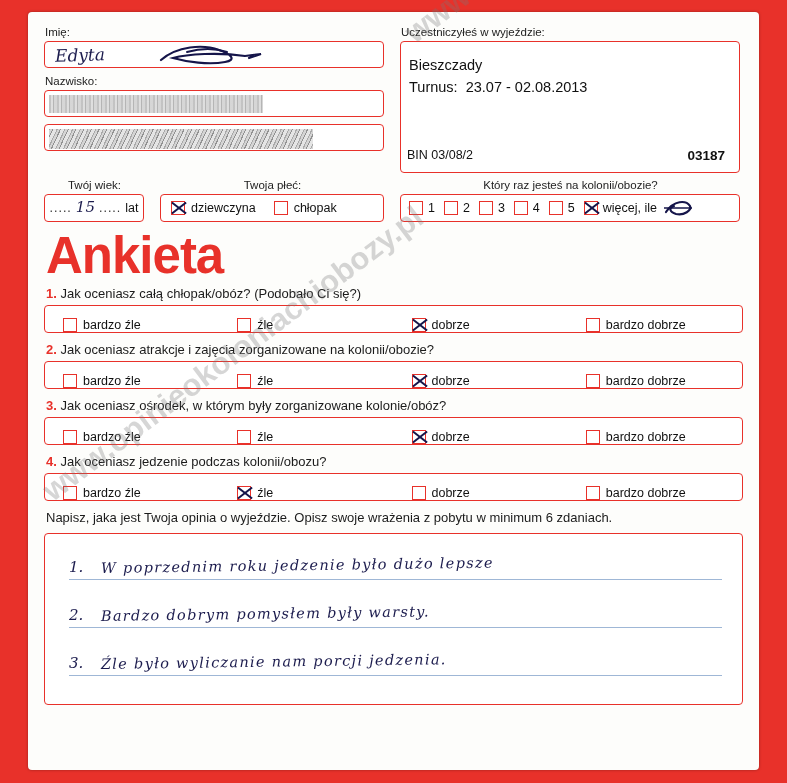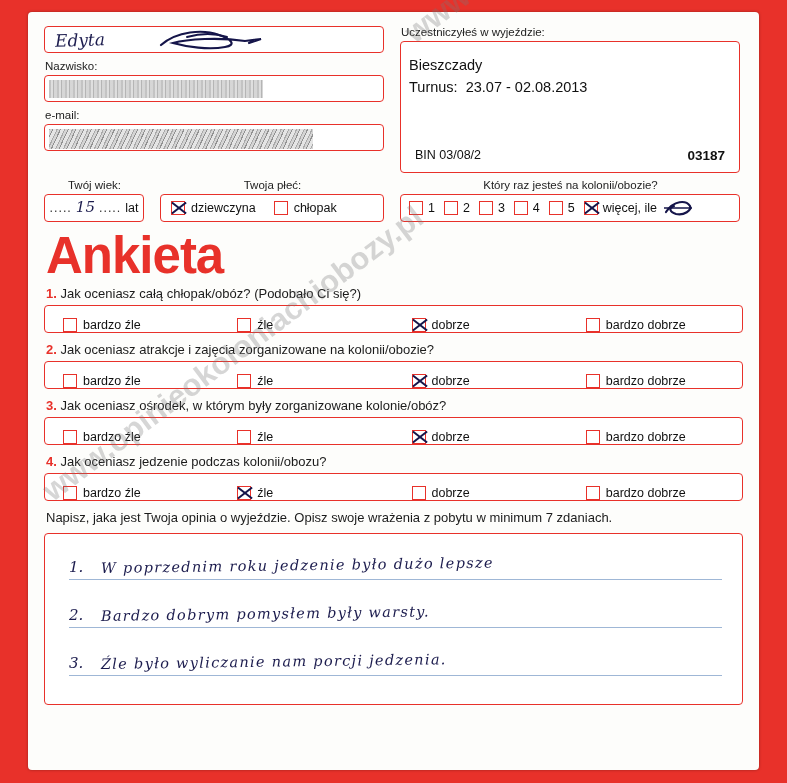--- a/index.html
+++ b/index.html
@@ -119,21 +119,21 @@
     box-sizing: border-box;
   }
   .trip-line {
     font-size: 14.5px;
     color: #111;
     line-height: 22px;
     white-space: pre;
   }
   .trip-foot {
     position: absolute;
-    left: 14px;
+    left: 6px;
     right: 14px;
     bottom: 9px;
     display: flex;
     justify-content: space-between;
     font-size: 12.5px;
     color: #111;
   }
   .trip-foot .bin { font-weight: normal; }
   .trip-foot .code { font-weight: bold; font-size: 13.5px; }
 
@@ -309,34 +309,34 @@
 </head>
 <body>
 
 <div id="page">
   <div id="sheet">
     <div class="inner">
 
       <div class="top-row">
 
         <div class="col-left">
+          <div class="minilabel">Imię:</div>
           <div class="redbox field-line">
             <span class="hand hand-name">Edyta</span>
             <svg class="scribble" viewBox="0 0 110 26">
               <path d="M4 18 C 20 4, 46 2, 62 8 C 74 12, 80 18, 68 20 C 52 23, 30 20, 16 16 C 30 12, 62 10, 88 14 L 104 12 L 92 16" fill="none" stroke="#15154a" stroke-width="2.2" stroke-linecap="round"></path>
               <path d="M30 10 C 44 6, 58 6, 70 10" fill="none" stroke="#15154a" stroke-width="2" stroke-linecap="round"></path>
             </svg>
           </div>
 
           <div class="minilabel">Nazwisko:</div>
           <div class="redbox field-line">
             <div class="redaction"></div>
           </div>
 
-          <div class="minilabel">e-mail:</div>
           <div class="redbox field-line">
             <div class="redaction r2"></div>
           </div>
         </div>
 
         <div class="col-right">
           <div class="minilabel">Uczestniczyłeś w wyjeździe:</div>
           <div class="redbox trip-box">
             <div class="trip-line">Bieszczady</div>
             <div class="trip-line">Turnus:  23.07 - 02.08.2013</div>
@@ -498,21 +498,21 @@
         <label class="opt">
           <span class="chk"></span>
           <span>dobrze</span>
         </label>
         <label class="opt">
           <span class="chk"></span>
           <span>bardzo dobrze</span>
         </label>
       </div>
 
-      <div class="opinion-prompt">Napisz, jaka jest Twoja opinia o wyjeździe. Opisz swoje wrażenia z pobytu w minimum 7 zdaniach.</div>
+      <div class="opinion-prompt">Napisz, jaka jest Twoja opinia o wyjeździe. Opisz swoje wrażenia z pobytu w minimum 6 zdaniach.</div>
       <div class="redbox opinion-box">
         <div class="oline">
           <span class="idx">1.</span>
           <span class="txt">W poprzednim roku jedzenie było dużo lepsze</span>
           <span class="rule"></span>
         </div>
         <div class="oline">
           <span class="idx">2.</span>
           <span class="txt">Bardzo dobrym pomysłem były warsty.</span>
           <span class="rule"></span>

